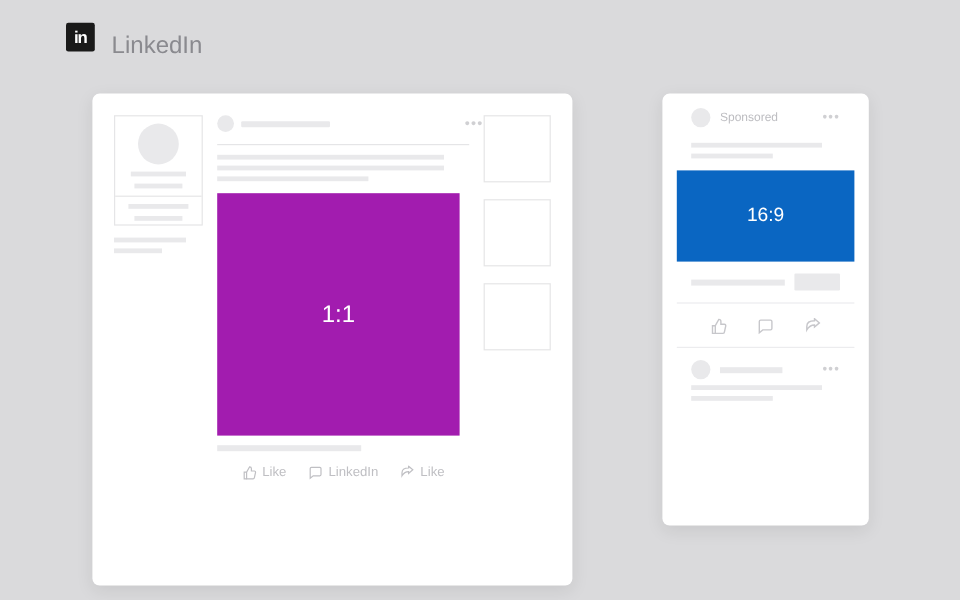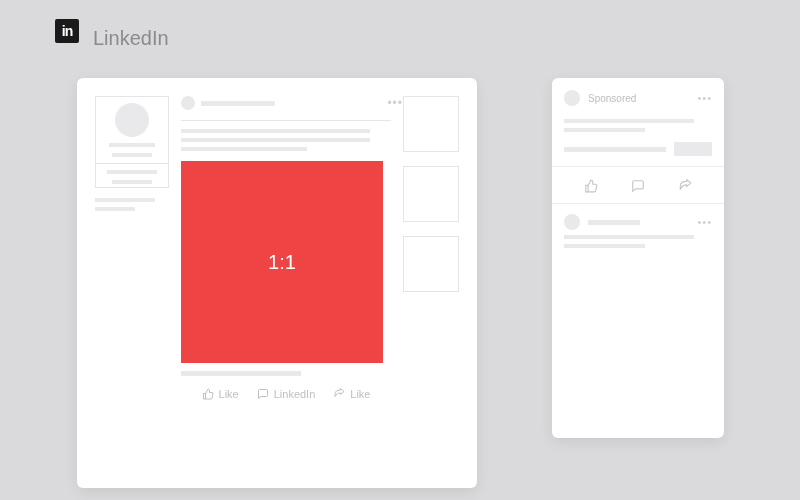--- a/index.html
+++ b/index.html
@@ -85,21 +85,21 @@
     .d-post-head { display: flex; align-items: center; gap: 6px; }
     .d-post-avatar { width: 14px; height: 14px; border-radius: 50%; background: #e9e9eb; }
     .d-post-namebar { width: 74px; height: 5px; background: #e9e9eb; border-radius: 1px; }
     .d-dots { position: absolute; right: -12px; top: 0; color: #d0d0d3; font-size: 12px; letter-spacing: 1px; }
     .d-body-line { height: 4px; background: #e9e9eb; margin-top: 5px; }
     .d-body-line.w90 { width: 90%; }
     .d-body-line.w60 { width: 60%; }
     .d-hr { height: 1px; background: #e5e5e7; margin: 10px 0 8px; }
     .d-hero {
       width: 202px; height: 202px;
-      background: #ef4444;
+      background: #a21caf;
       display: flex; align-items: center; justify-content: center;
       color: #fff; font-size: 20px; font-weight: 300;
     }
     .d-caption { height: 5px; width: 120px; background: #e9e9eb; margin-top: 8px; }
     .d-actions { display: flex; align-items: center; gap: 18px; margin-top: 12px; color: #bfbfc3; font-size: 11px; justify-content: center; }
     .d-actions .act { display: flex; align-items: center; gap: 5px; }
     .ico { width: 12px; height: 12px; display: inline-block; }
 
     .d-right {
       position: absolute;
@@ -117,21 +117,21 @@
     .mobile-card {
       position: absolute;
       left: 552px;
       top: 0;
       width: 172px;
       height: 360px;
       background: #fff;
       border-radius: 6px;
       box-shadow: 0 4px 14px rgba(0,0,0,0.08);
     }
-    .m-inner { padding: 12px 0 0; }
+    .m-inner { padding: 12px 12px 0; }
     .m-head { display: flex; align-items: center; gap: 8px; padding: 0 12px; }
     .m-avatar { width: 16px; height: 16px; border-radius: 50%; background: #e9e9eb; }
     .m-sponsored { color: #bdbdc1; font-size: 10px; }
     .m-dots { margin-left: auto; color: #d0d0d3; font-size: 11px; letter-spacing: 1px; }
     .m-lines { padding: 8px 12px 0; }
     .m-lines .bar { height: 4px; background: #e9e9eb; margin-top: 5px; }
     .m-lines .bar.w90 { width: 88%; }
     .m-lines .bar.w60 { width: 55%; }
     .m-hero {
       margin-top: 10px;
@@ -235,20 +235,23 @@
     <div class="m-inner">
       <div class="m-head">
         <div class="m-avatar"></div>
         <div class="m-sponsored">Sponsored</div>
         <div class="m-dots">•••</div>
       </div>
       <div class="m-lines">
         <div class="bar w90"></div>
         <div class="bar w60"></div>
       </div>
+      <div class="m-hero">
+        <span>16:9</span>
+      </div>
       <div class="m-meta">
         <div class="bar"></div>
         <div class="cta"></div>
       </div>
       <div class="m-hr"></div>
       <div class="m-actions">
         <svg class="ico" viewBox="0 0 24 24" fill="none" stroke="currentColor" stroke-width="2">
             <path d="M7 22V11l5-9c1.5 0 3 1 3 3v4h5a2 2 0 0 1 2 2l-2 9a2 2 0 0 1-2 2H7z"></path>
             <path d="M7 11H3v11h4"></path>
           </svg>

